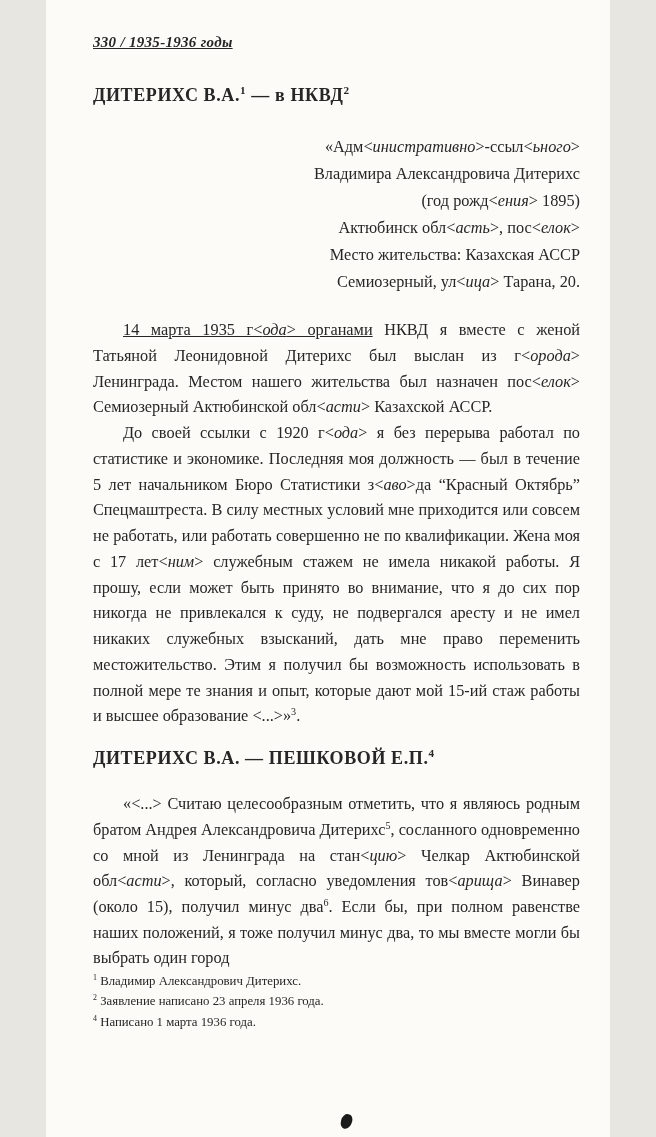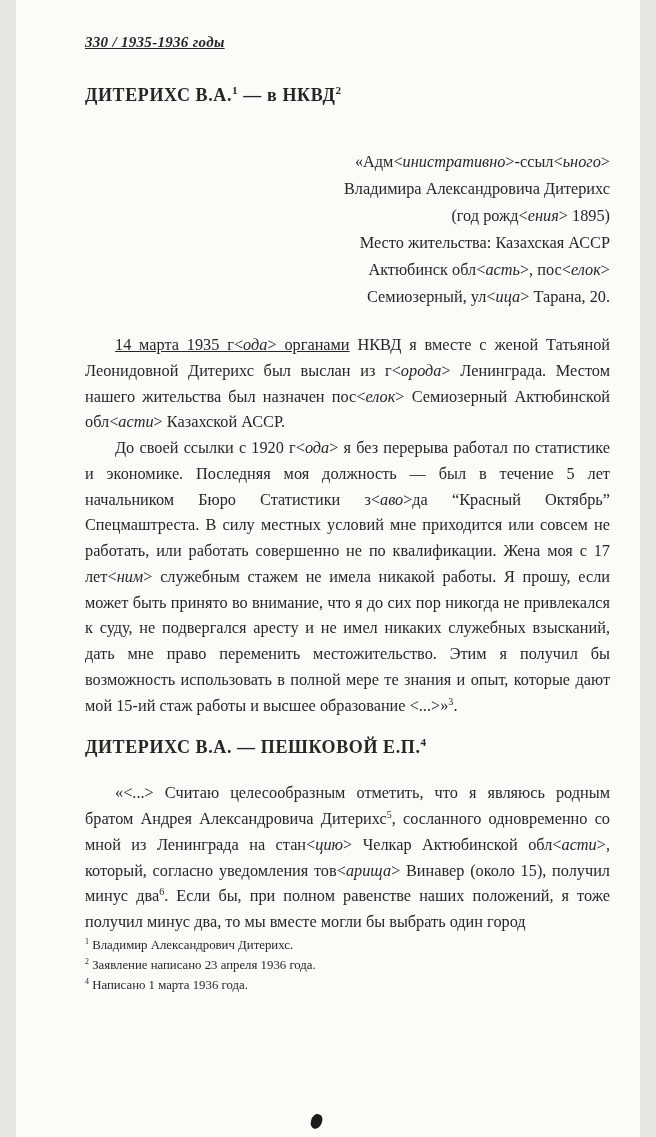--- a/index.html
+++ b/index.html
@@ -1,42 +1,42 @@
 <!DOCTYPE html>
 <html><head>
 <meta charset="utf-8">
 <style>
   html, body { margin:0; padding:0; background:#e8e6e0; }
   .page {
     position:relative;
-    width:624px; height:1137px;
+    width:564px; height:1137px;
     margin:0 auto;
     background:#fcfbf7;
     box-sizing:border-box;
-    padding:34px 30px 0 69px;
+    padding:34px 30px 0 47px;
     font-family:"Liberation Serif","DejaVu Serif",serif;
     color:#262626;
     overflow:hidden;
   }
   .page-header {
     font-size:15px;
     font-weight:bold;
     font-style:italic;
     text-decoration:underline;
     letter-spacing:0.3px;
   }
   .doc-title {
     margin:34px 0 0 0;
     text-align:left;
     font-size:18px;
     font-weight:bold;
     letter-spacing:0.6px;
   }
   .address-block {
-    margin-top:42px;
+    margin-top:27px;
     text-align:right;
     font-size:16.3px;
     line-height:1.66;
   }
   .address-line { white-space:nowrap; }
   .body-para {
     margin:0;
     font-size:16.3px;
     line-height:1.58;
     text-align:justify;
@@ -67,22 +67,22 @@
 <div class="page">
 
   <div class="page-header">330 / 1935-1936 годы</div>
 
   <h1 class="doc-title"><span>ДИТЕРИХС В.А.</span><sup>1</sup><span> — в НКВД</span><sup>2</sup></h1>
 
   <div class="address-block">
     <div class="address-line"><span>«Адм&lt;</span><span class="it">инистративно</span><span>&gt;-ссыл&lt;</span><span class="it">ьного</span><span>&gt;</span></div>
     <div class="address-line"><span>Владимира Александровича Дитерихс</span></div>
     <div class="address-line"><span>(год рожд&lt;</span><span class="it">ения</span><span>&gt; 1895)</span></div>
+    <div class="address-line"><span>Актюбинск обл&lt;</span><span class="it">асть</span><span>&gt;, пос&lt;</span><span class="it">елок</span><span>&gt;</span></div>
     <div class="address-line"><span>Место жительства: Казахская АССР</span></div>
-    <div class="address-line"><span>Актюбинск обл&lt;</span><span class="it">асть</span><span>&gt;, пос&lt;</span><span class="it">елок</span><span>&gt;</span></div>
     <div class="address-line"><span>Семиозерный, ул&lt;</span><span class="it">ица</span><span>&gt; Тарана, 20.</span></div>
   </div>
 
   <p class="body-para para-first"><span class="ul">14 марта 1935 г&lt;</span><span class="it ul">ода</span><span class="ul">&gt; органами</span><span> НКВД я вместе с женой Татьяной Леонидовной Дитерихс был выслан из г&lt;</span><span class="it">орода</span><span>&gt; Ленинграда. Местом нашего жительства был назначен пос&lt;</span><span class="it">елок</span><span>&gt; Семиозерный Актюбинской обл&lt;</span><span class="it">асти</span><span>&gt; Казахской АССР.</span></p>
 
   <p class="body-para"><span>До своей ссылки с 1920 г&lt;</span><span class="it">ода</span><span>&gt; я без перерыва работал по статистике и экономике. Последняя моя должность — был в течение 5 лет начальником Бюро Статистики з&lt;</span><span class="it">аво</span><span>&gt;да “Красный Октябрь” Спецмаштреста. В силу местных условий мне приходится или совсем не работать, или работать совершенно не по квалификации. Жена моя с 17 лет&lt;</span><span class="it">ним</span><span>&gt; служебным стажем не имела никакой работы. Я прошу, если может быть принято во внимание, что я до сих пор никогда не привлекался к суду, не подвергался аресту и не имел никаких служебных взысканий, дать мне право переменить местожительство. Этим я получил бы возможность использовать в полной мере те знания и опыт, которые дают мой 15-ий стаж работы и высшее образование &lt;...&gt;»</span><sup>3</sup><span>.</span></p>
 
   <h1 class="doc-title title-second"><span>ДИТЕРИХС В.А. — ПЕШКОВОЙ Е.П.</span><sup>4</sup></h1>
 
   <p class="body-para para-first"><span>«&lt;...&gt; Считаю целесообразным отметить, что я являюсь родным братом Андрея Александровича Дитерихс</span><sup>5</sup><span>, сосланного одновременно со мной из Ленинграда на стан&lt;</span><span class="it">цию</span><span>&gt; Челкар Актюбинской обл&lt;</span><span class="it">асти</span><span>&gt;, который, согласно уведомления тов&lt;</span><span class="it">арища</span><span>&gt; Винавер (около 15), получил минус два</span><sup>6</sup><span>. Если бы, при полном равенстве наших положений, я тоже получил минус два, то мы вместе могли бы выбрать один город</span></p>

